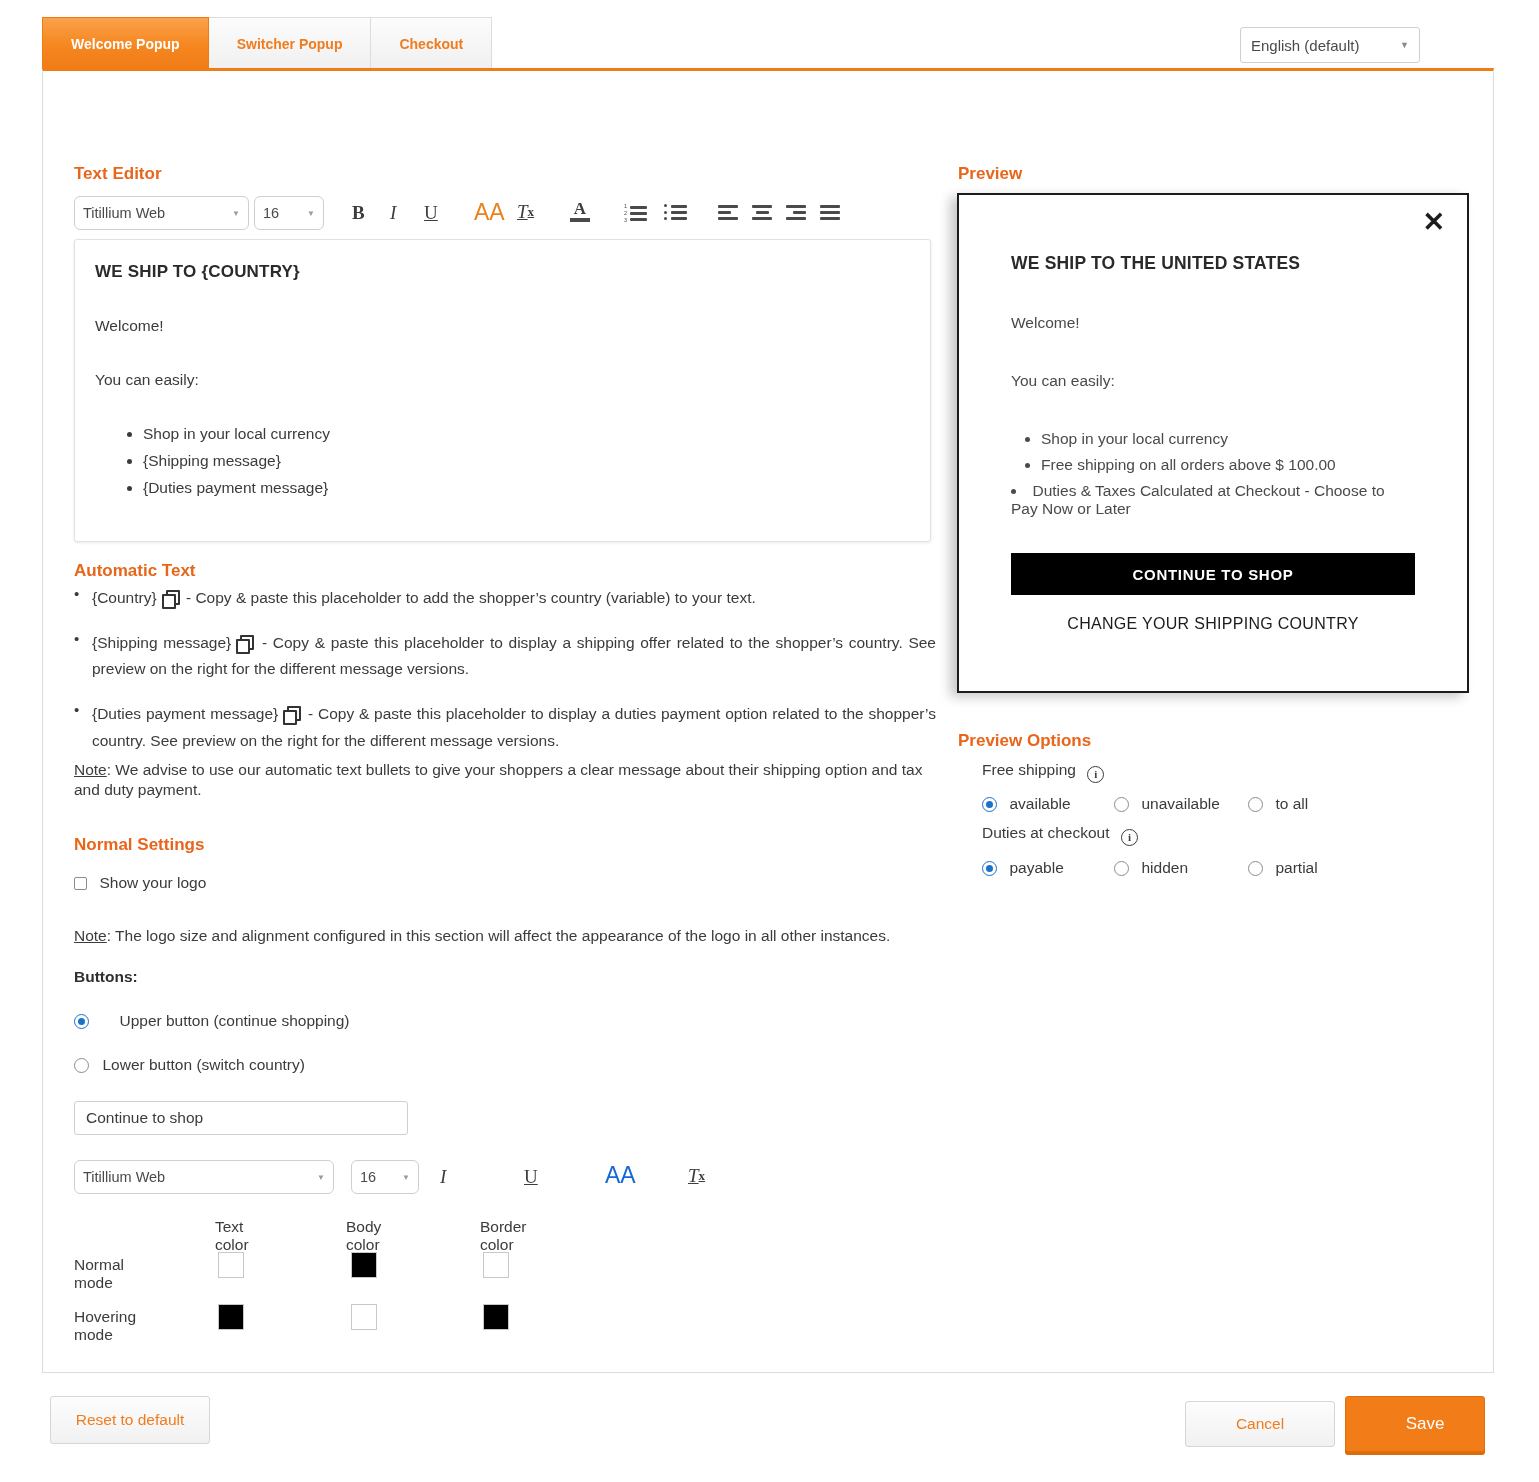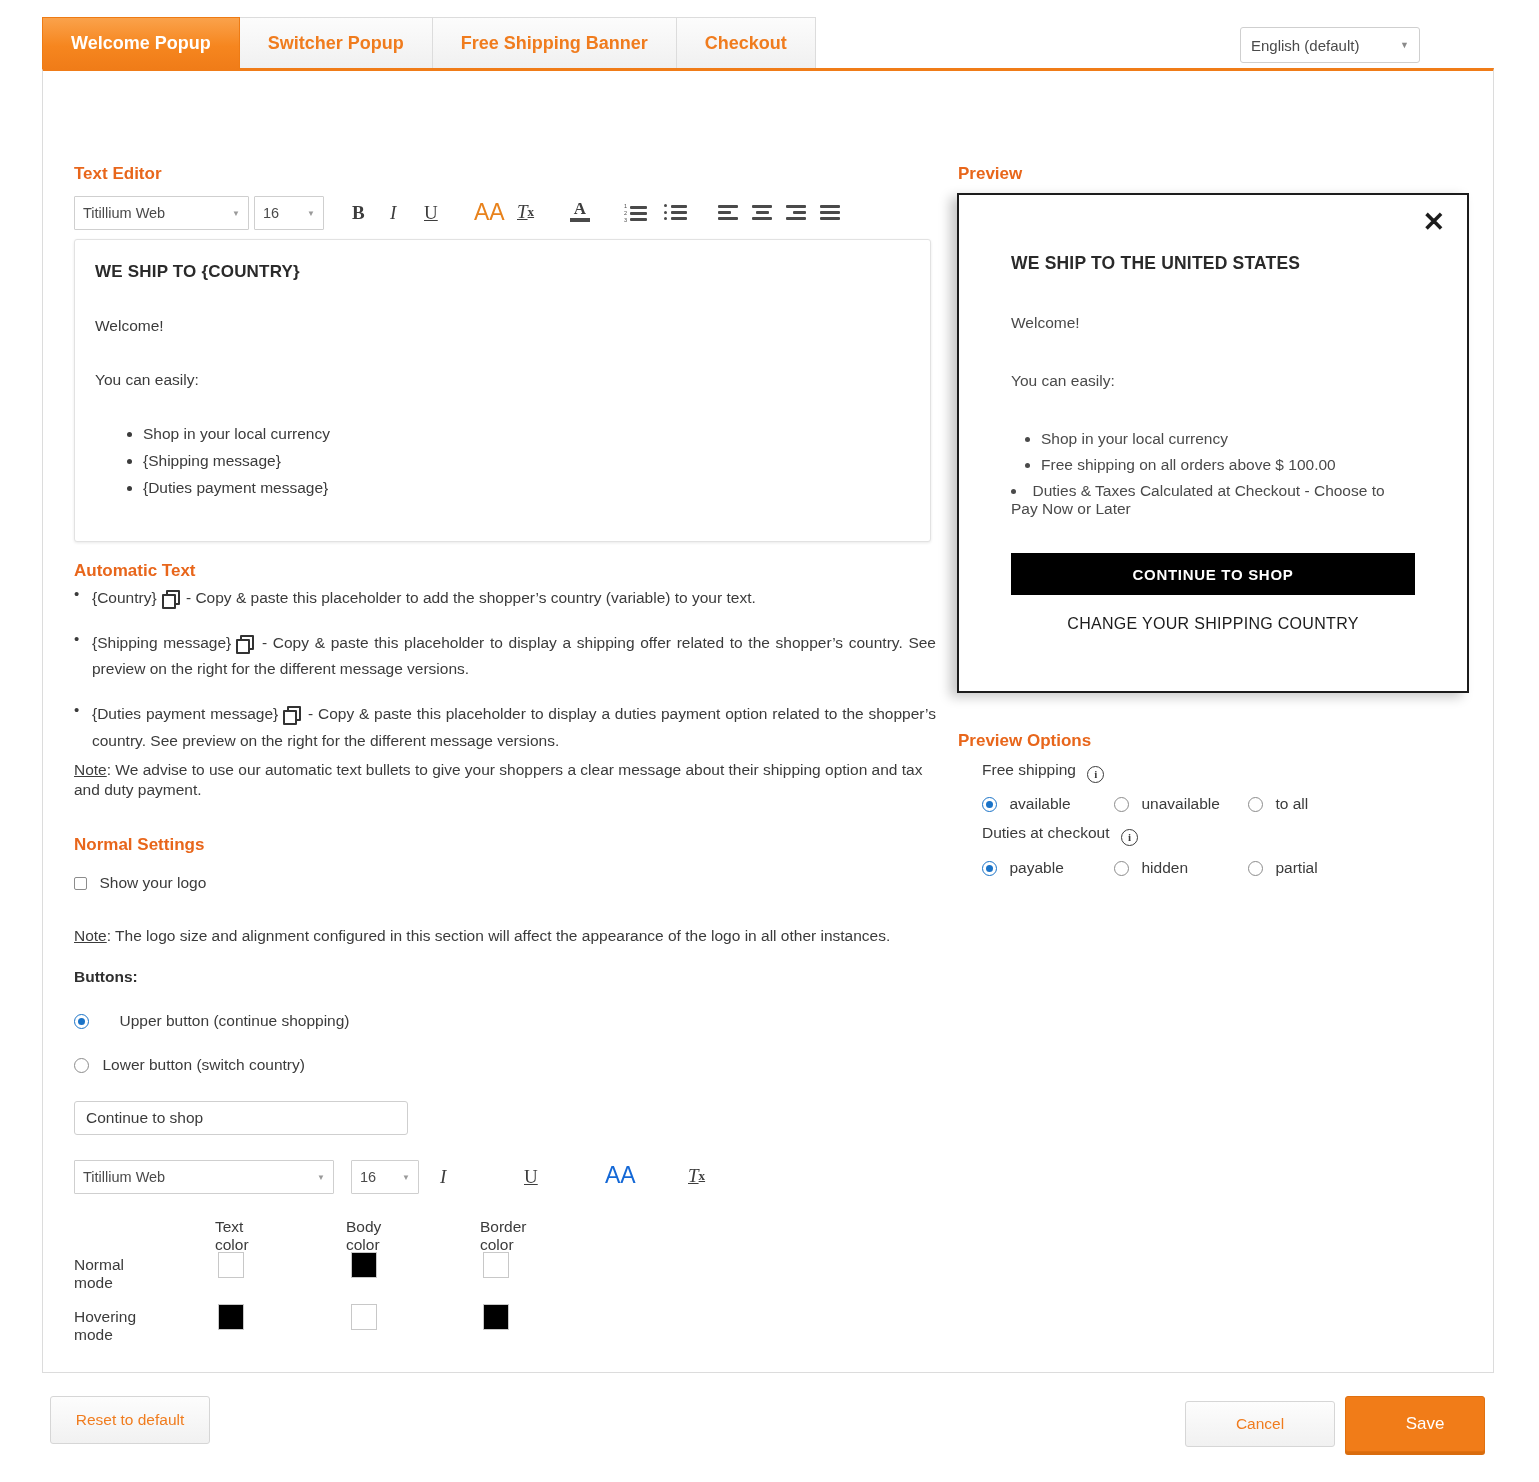--- a/index.html
+++ b/index.html
@@ -19,21 +19,21 @@
     position: absolute;
     left: 42px; top: 17px;
     height: 52px;
     display: flex;
     align-items: flex-end;
   }
   .tab {
     height: 52px;
     padding: 0 28px;
     display: flex; align-items: center; justify-content: center;
-    font-size: 18px;
+    font-size: 14px;
     font-weight: bold;
     color: #f07c1e;
     background: linear-gradient(to bottom, #fcfcfc 0%, #f0f0f0 100%);
     border: 1px solid #dcdcdc;
     border-bottom: none;
     border-left: none;
     cursor: pointer;
     white-space: nowrap;
   }
   .tab:first-child { border-left: 1px solid #dcdcdc; }
@@ -82,21 +82,21 @@
     font-size: 17px;
     font-weight: bold;
     position: absolute;
     margin-top: 12px;
   }
 
   
   .sel {
     height: 34px;
     border: 1px solid #cfcfcf;
-    border-radius: 1px;
+    border-radius: 6px;
     background: #ffffff;
     display: flex; align-items: center;
     padding: 0 8px;
     font-size: 14.5px;
     color: #4a4a4a;
     cursor: pointer;
   }
   .sel .caret { margin-left: auto; color: #9a9a9a; font-size: 8px; padding-left: 6px; }
 
   .tbtn {
@@ -335,21 +335,20 @@
     box-shadow: 0 3px 0 #d96c0d;
     padding-left: 20px;
   }
 </style>
 </head>
 <body>
 
 <div class="tabbar">
   <div class="tab active">Welcome Popup</div>
   <div class="tab">Switcher Popup</div>
-  <div class="tab">Free Shipping Banner</div>
   <div class="tab">Checkout</div>
 </div>
 
 <div class="panel"></div>
 
 <div class="lang-select">
   <span>English (default)</span>
   <span class="caret">▼</span>
 </div>
 

